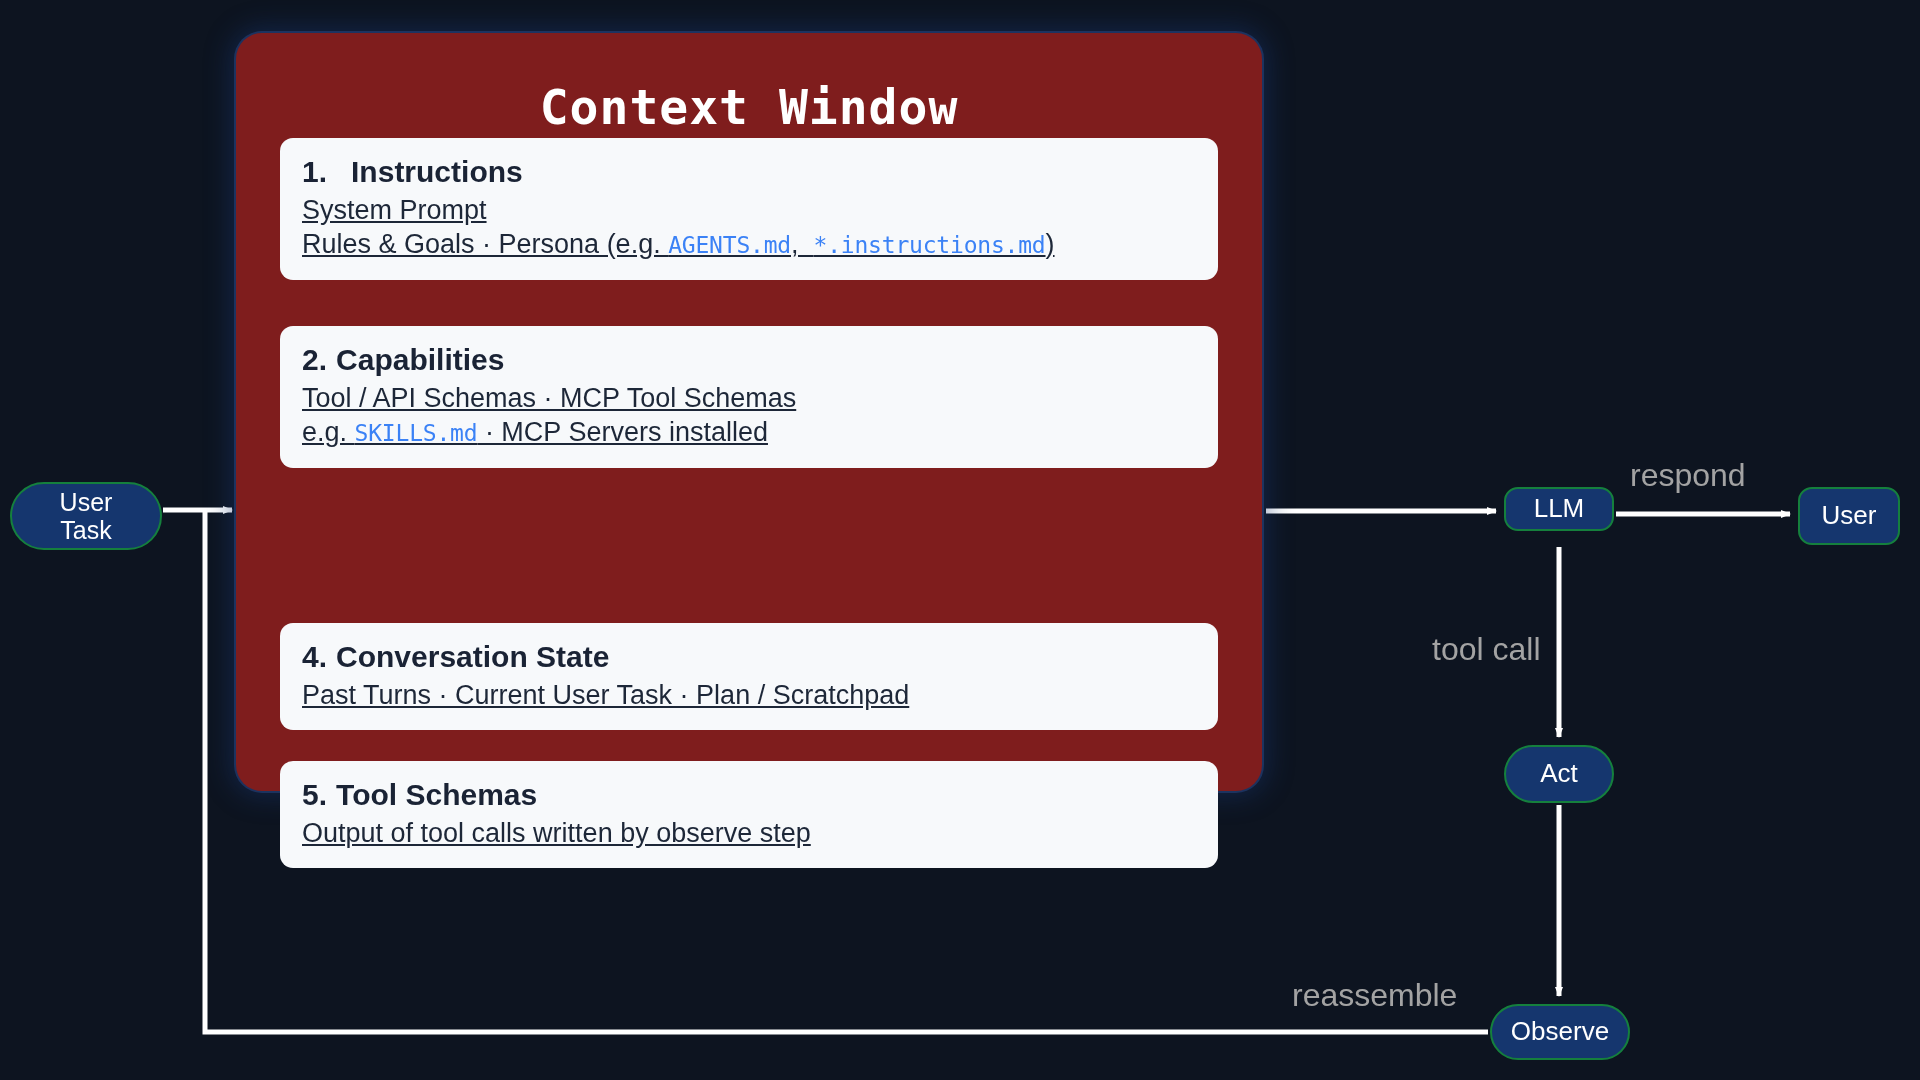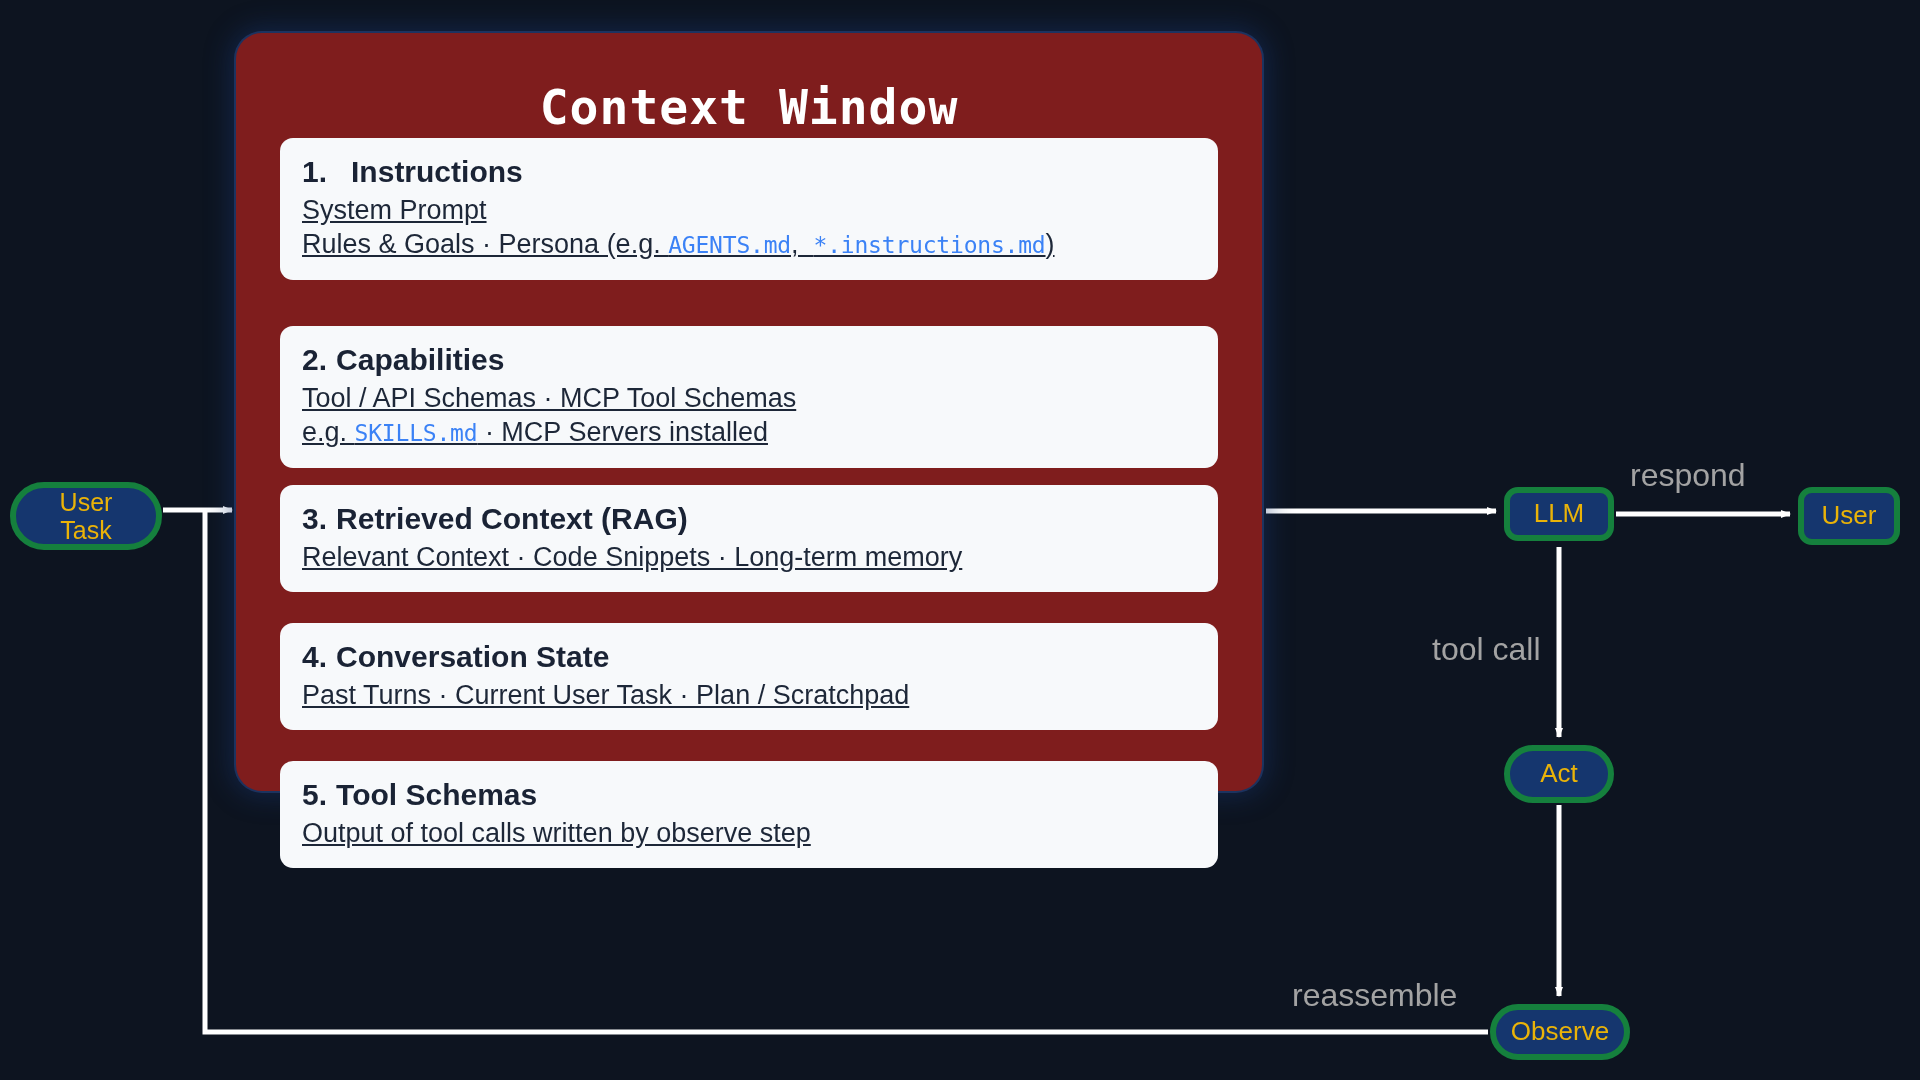--- a/index.html
+++ b/index.html
@@ -103,41 +103,41 @@
   #card-5 { top: 728px; }
 
   
   .node {
     position: absolute;
     display: flex;
     align-items: center;
     justify-content: center;
     text-align: center;
     background: #15366e;
-    border: 6px solid #15803d;
-    color: #eab308;
+    border: 2px solid #15803d;
+    color: #ffffff;
     font-size: 26px;
     line-height: 1.12;
     box-sizing: border-box;
   }
 
   #node-user-task {
     left: 10px;
     top: 482px;
     width: 152px;
     height: 68px;
     border-radius: 34px;
     flex-direction: column;
     font-size: 25px;
   }
   #node-llm {
     left: 1504px;
     top: 487px;
     width: 110px;
-    height: 54px;
+    height: 44px;
     border-radius: 14px;
   }
   #node-user {
     left: 1798px;
     top: 487px;
     width: 102px;
     height: 58px;
     border-radius: 14px;
   }
   #node-act {
@@ -201,24 +201,20 @@
       <div class="card-line">System Prompt</div>
       <div class="card-line"><span>Rules &amp; Goals · Persona (e.g. </span><span class="code">AGENTS.md</span><span>,  </span><span class="code">*.instructions.md</span><span>)</span></div>
     </div>
 
     <div class="card" id="card-2">
       <div class="card-title"><span>2.</span><span style="display:inline-block;width:9px"></span><span>Capabilities</span></div>
       <div class="card-line">Tool / API Schemas · MCP Tool Schemas</div>
       <div class="card-line"><span>e.g. </span><span class="code">SKILLS.md</span><span> · MCP Servers installed</span></div>
     </div>
 
-    <div class="card" id="card-3">
-      <div class="card-title"><span>3.</span><span style="display:inline-block;width:9px"></span><span>Retrieved Context (RAG)</span></div>
-      <div class="card-line">Relevant Context · Code Snippets · Long-term memory</div>
-    </div>
 
     <div class="card" id="card-4">
       <div class="card-title"><span>4.</span><span style="display:inline-block;width:9px"></span><span>Conversation State</span></div>
       <div class="card-line">Past Turns · Current User Task · Plan / Scratchpad</div>
     </div>
 
     <div class="card" id="card-5">
       <div class="card-title"><span>5.</span><span style="display:inline-block;width:9px"></span><span>Tool Schemas</span></div>
       <div class="card-line">Output of tool calls written by observe step</div>
     </div>

